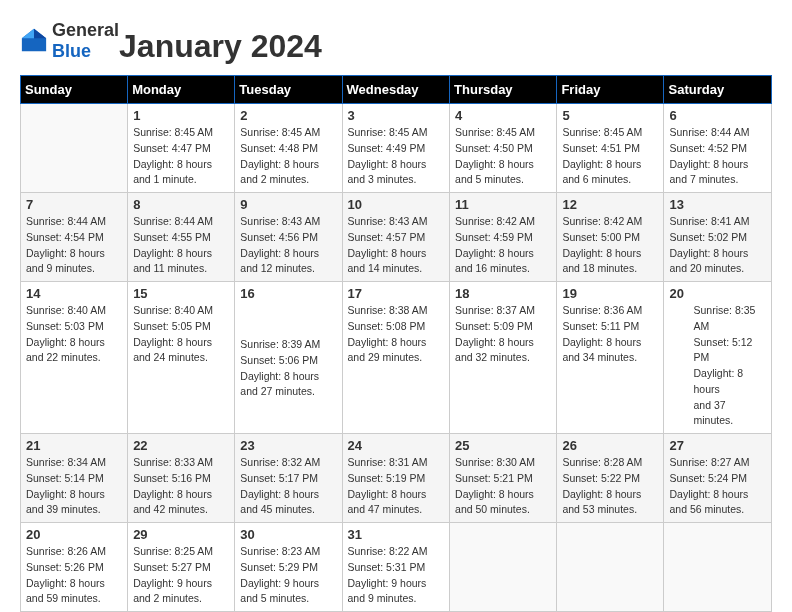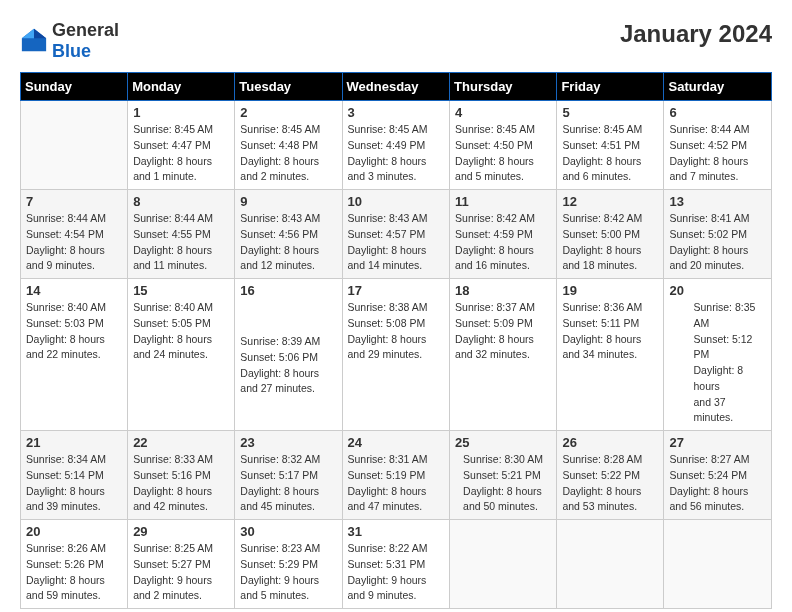--- a/index.html
+++ b/index.html
@@ -5,21 +5,20 @@
     * { box-sizing: border-box; margin: 0; padding: 0; }
     body {
       font-family: Arial, sans-serif;
       background: #fff;
       width: 792px;
       min-height: 612px;
       padding: 20px;
     }
     .header-area {
       display: flex;
-      justify-content: space-between;
       align-items: flex-start;
       margin-bottom: 10px;
     }
     .logo {
       display: flex;
       align-items: center;
       gap: 4px;
     }
     .logo-text-general {
       font-size: 18px;
@@ -32,23 +31,24 @@
       color: #1565c0;
     }
     .logo-icon {
       width: 28px;
       height: 28px;
     }
     .title-area {
       text-align: right;
     }
     .main-title {
-      font-size: 24px;
+      font-size: 32px;
       font-weight: bold;
       color: #333;
+      margin-top: 8px;
     }
     .subtitle {
       font-size: 16px;
       color: #555;
     }
     .calendar {
       width: 100%;
       border-collapse: collapse;
       font-size: 11px;
     }
@@ -291,21 +291,21 @@
         </td>
         <td>
           <div class="day-number">24</div>
           <div class="day-info" style="white-space: pre-line;">Sunrise: 8:31 AM
 Sunset: 5:19 PM
 Daylight: 8 hours
 and 47 minutes.</div>
         </td>
         <td>
           <div class="day-number">25</div>
-          <div class="day-info" style="white-space: pre-line; margin-left: 8px;">Sunrise: 8:30 AM
+          <div class="day-info" style="white-space: pre-line;">Sunrise: 8:30 AM
 Sunset: 5:21 PM
 Daylight: 8 hours
 and 50 minutes.</div>
         </td>
         <td>
           <div class="day-number">26</div>
           <div class="day-info" style="white-space: pre-line;">Sunrise: 8:28 AM
 Sunset: 5:22 PM
 Daylight: 8 hours
 and 53 minutes.</div>

